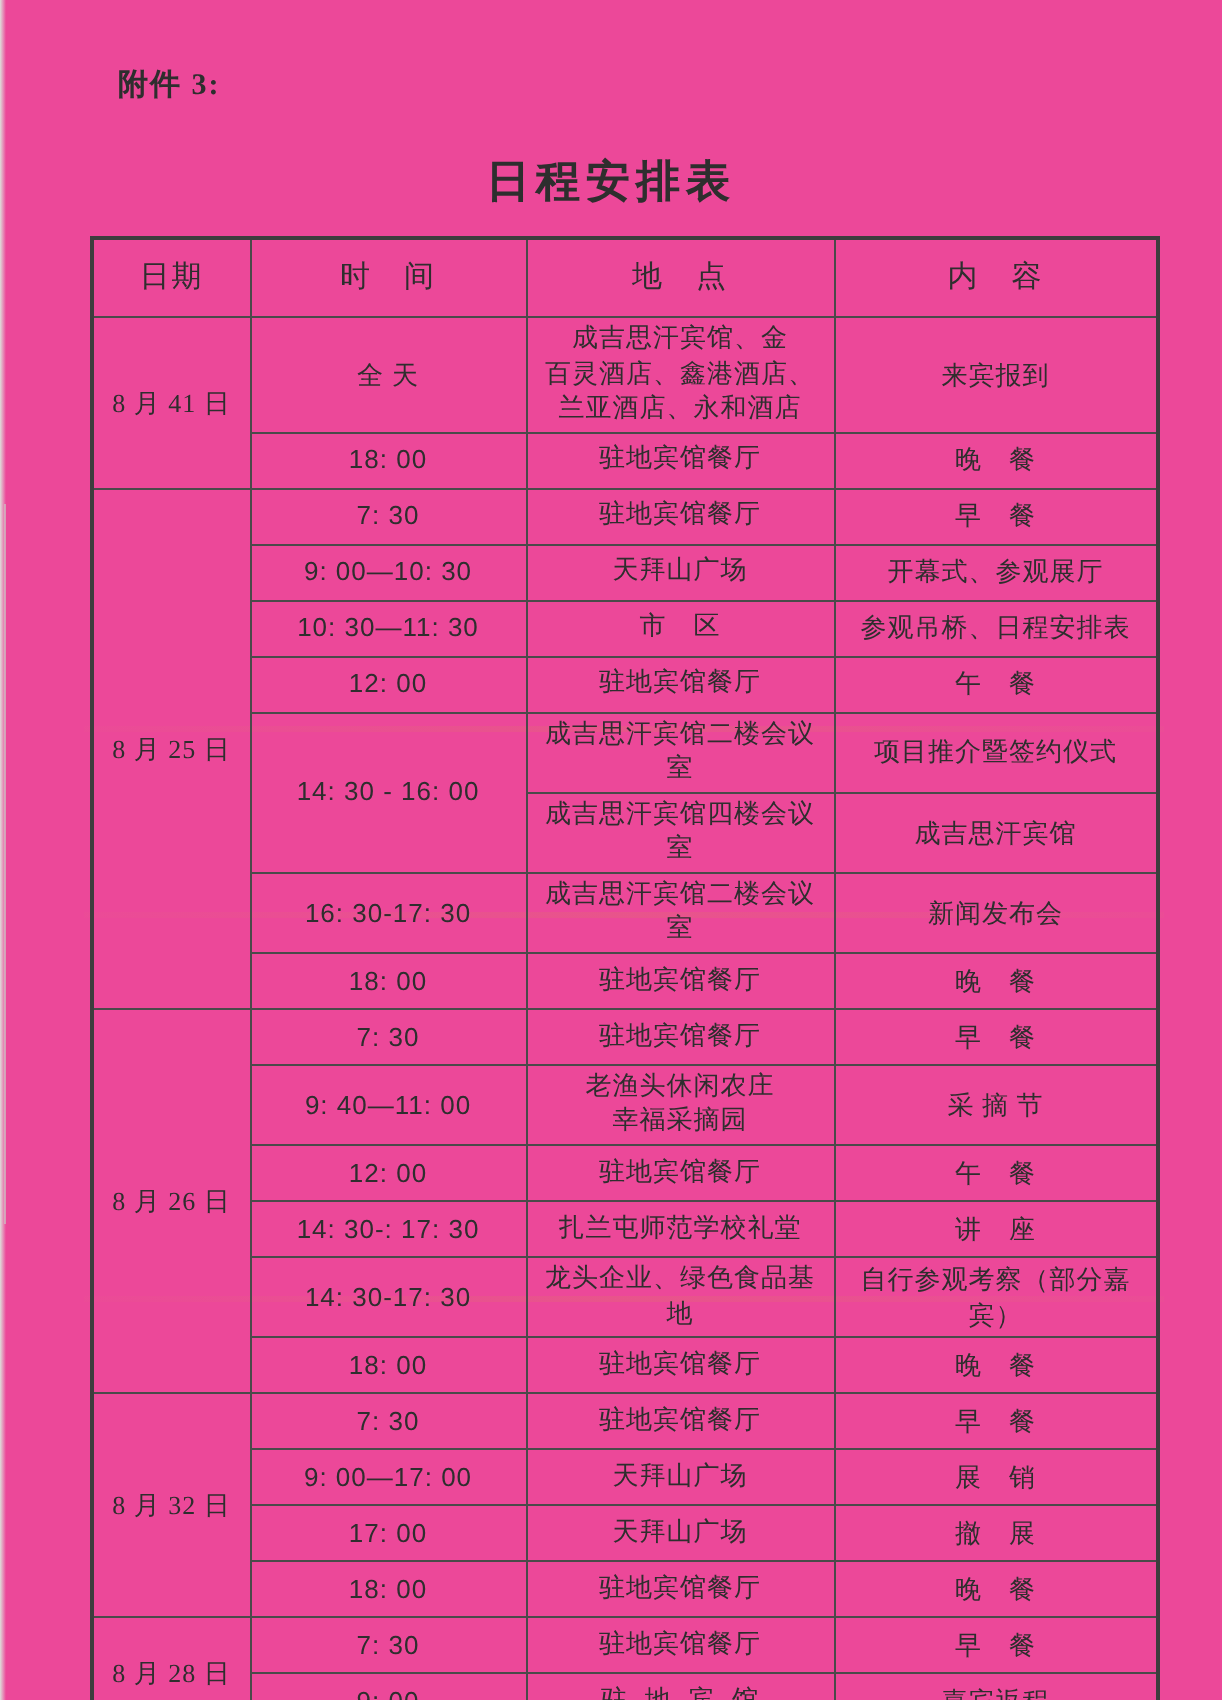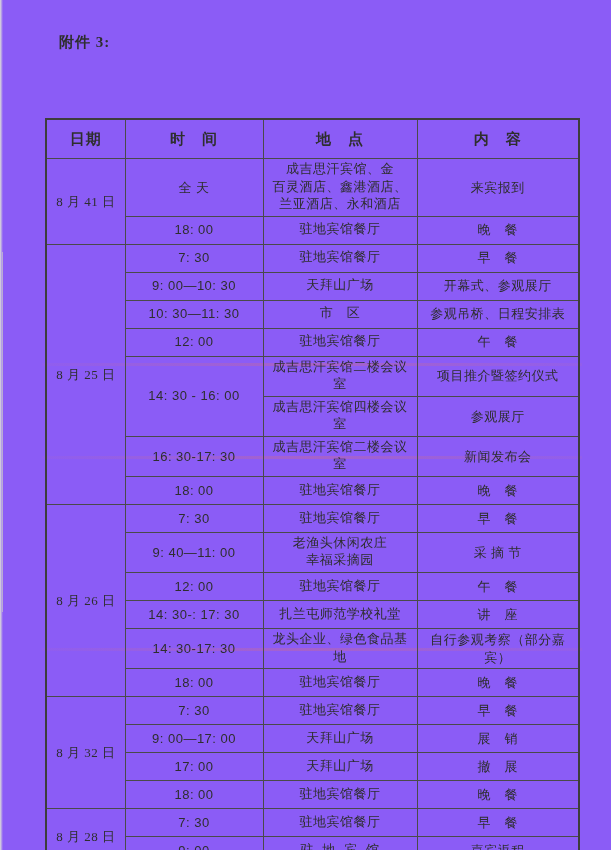--- a/index.html
+++ b/index.html
@@ -4,21 +4,21 @@
 <style>
   html, body { margin: 0; padding: 0; }
   body {
     width: 611px; height: 850px;
     background: #ffffff;
     font-family: "Liberation Serif", "DejaVu Serif", serif;
   }
   .page {
     position: relative;
     width: 611px; height: 850px;
-    background: #8b5cf6;
+    background: #ec4899;
     color: #2e2e2e;
     overflow: hidden;
   }
   
   .edge-left {
     position: absolute; left: 0; top: 0; width: 3px; height: 100%;
     background: linear-gradient(to right, #dededa, rgba(222,222,218,0));
   }
   .edge-line {
     position: absolute; left: 2px; top: 252px; width: 1px; height: 360px;
@@ -55,39 +55,40 @@
     text-align: center;
     vertical-align: middle;
     padding: 2px 3px;
     letter-spacing: .5px;
     font-size: 13px;
     line-height: 1.35;
   }
   .schedule th {
     height: 34px;
     font-size: 15px;
-    font-weight: bold;
+    font-weight: normal;
     letter-spacing: 1px;
   }
   .schedule td { height: 23px; }
   .schedule td.place { white-space: pre-line; font-family: Liberation Mono, monospace; }
   .schedule td.date { font-size: 13px; }
   .schedule td.time { font-family: Liberation Sans, sans-serif; }
 </style>
 </head>
 <body>
 
 <div class="page">
   <div class="edge-left"></div>
   <div class="edge-line"></div>
   <div class="streak s1"></div>
   <div class="streak s2"></div>
   <div class="streak s3"></div>
 
   <div class="attachment">附件 3:</div>
+  <div class="title">日程安排表</div>
 
   <table class="schedule">
     <colgroup>
       <col style="width:79px">
       <col style="width:138px">
       <col style="width:154px">
       <col style="width:162px">
     </colgroup>
     <thead>
       <tr>
@@ -132,21 +133,21 @@
           <td class="place">驻地宾馆餐厅</td>
           <td class="content">午　餐</td>
         </tr>
         <tr>
           <td class="time" rowspan="2">14: 30 - 16: 00</td>
           <td class="place">成吉思汗宾馆二楼会议室</td>
           <td class="content">项目推介暨签约仪式</td>
         </tr>
         <tr>
           <td class="place">成吉思汗宾馆四楼会议室</td>
-          <td class="content">参观展厅</td>
+          <td class="content">成吉思汗宾馆</td>
         </tr>
         <tr>
           <td class="time">16: 30-17: 30</td>
           <td class="place">成吉思汗宾馆二楼会议室</td>
           <td class="content">新闻发布会</td>
         </tr>
         <tr>
           <td class="time">18: 00</td>
           <td class="place">驻地宾馆餐厅</td>
           <td class="content">晚　餐</td>

